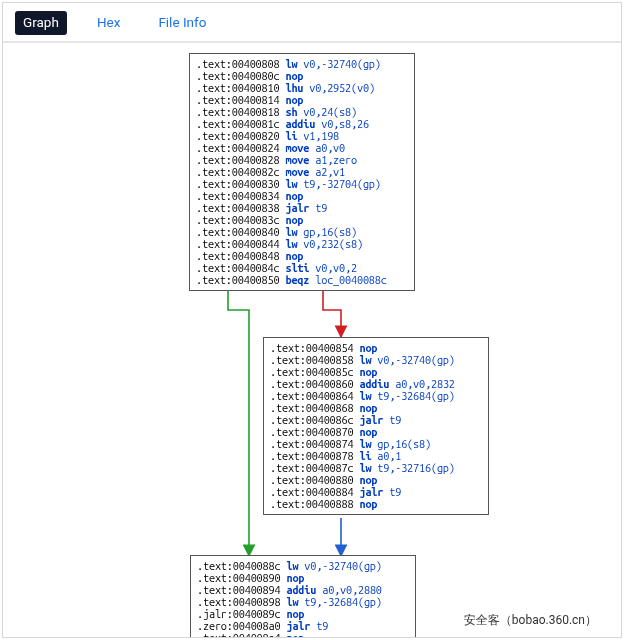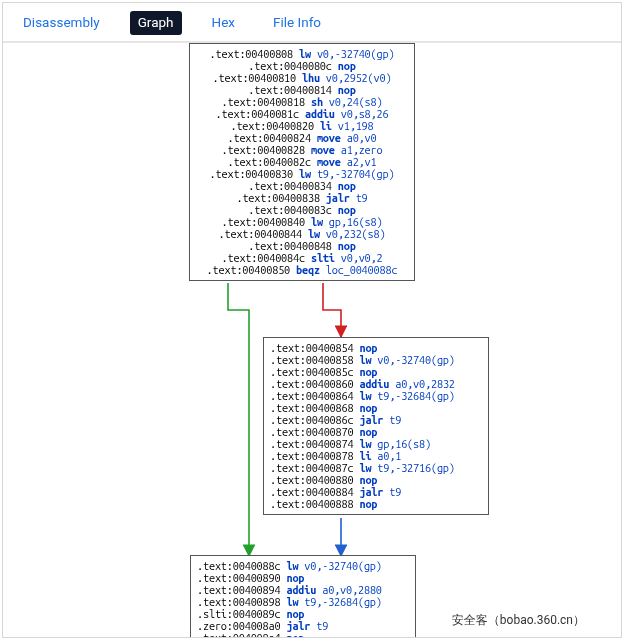--- a/index.html
+++ b/index.html
@@ -62,32 +62,31 @@
     line-height: 12px;
     padding: 4px 6px;
     white-space: pre;
     color: #000;
   }
   .node .addr { color: #000; font-weight: normal; }
   .node .mnem { color: #003dbf; font-weight: bold; }
   .node .op   { color: #003dbf; font-weight: normal; }
   .watermark {
     position: absolute;
-    right: 36px;
+    right: 24px;
     bottom: 8px;
     font-size: 12px;
     color: #333;
   }
 </style>
 </head>
 <body>
 
 <div class="frame">
   <div class="tabs">
-      <div class="tab">Disassembly</div>
       <div class="tab active">Graph</div>
       <div class="tab">Hex</div>
       <div class="tab">File Info</div>
     </div>
   <div class="canvas">
     <svg class="edges">
         <defs>
           <marker id="arr-false" viewBox="0 0 10 10" refX="9" refY="5" markerWidth="8" markerHeight="8" orient="auto-start-reverse">
             <path d="M 0 0 L 10 5 L 0 10 z" fill="#22a02a"></path>
           </marker>
@@ -95,21 +94,21 @@
             <path d="M 0 0 L 10 5 L 0 10 z" fill="#d02020"></path>
           </marker>
           <marker id="arr-uncond" viewBox="0 0 10 10" refX="9" refY="5" markerWidth="8" markerHeight="8" orient="auto-start-reverse">
             <path d="M 0 0 L 10 5 L 0 10 z" fill="#2060d0"></path>
           </marker>
         </defs>
         <path d="M 225 240 L 225 267 L 246 267 L 246 513" stroke="#22a02a" stroke-width="1.6" fill="none" marker-end="url(#arr-false)"></path>
         <path d="M 320 240 L 320 267 L 338 267 L 338 294" stroke="#d02020" stroke-width="1.6" fill="none" marker-end="url(#arr-true)"></path>
         <path d="M 338 475 L 338 513" stroke="#2060d0" stroke-width="1.6" fill="none" marker-end="url(#arr-uncond)"></path>
       </svg>
-  <div class="node" style="left: 186px; top: 0; width: 212px; text-align: center;"><span class="addr">.text:00400808</span> <span class="mnem">lw</span> <span class="op">v0,-32740(gp)</span>
+  <div class="node" style="left: 186px; top: 10px; width: 212px;"><span class="addr">.text:00400808</span> <span class="mnem">lw</span> <span class="op">v0,-32740(gp)</span>
 <span class="addr">.text:0040080c</span> <span class="mnem">nop</span>
 <span class="addr">.text:00400810</span> <span class="mnem">lhu</span> <span class="op">v0,2952(v0)</span>
 <span class="addr">.text:00400814</span> <span class="mnem">nop</span>
 <span class="addr">.text:00400818</span> <span class="mnem">sh</span> <span class="op">v0,24(s8)</span>
 <span class="addr">.text:0040081c</span> <span class="mnem">addiu</span> <span class="op">v0,s8,26</span>
 <span class="addr">.text:00400820</span> <span class="mnem">li</span> <span class="op">v1,198</span>
 <span class="addr">.text:00400824</span> <span class="mnem">move</span> <span class="op">a0,v0</span>
 <span class="addr">.text:00400828</span> <span class="mnem">move</span> <span class="op">a1,zero</span>
 <span class="addr">.text:0040082c</span> <span class="mnem">move</span> <span class="op">a2,v1</span>
 <span class="addr">.text:00400830</span> <span class="mnem">lw</span> <span class="op">t9,-32704(gp)</span>
@@ -134,21 +133,21 @@
 <span class="addr">.text:00400878</span> <span class="mnem">li</span> <span class="op">a0,1</span>
 <span class="addr">.text:0040087c</span> <span class="mnem">lw</span> <span class="op">t9,-32716(gp)</span>
 <span class="addr">.text:00400880</span> <span class="mnem">nop</span>
 <span class="addr">.text:00400884</span> <span class="mnem">jalr</span> <span class="op">t9</span>
 <span class="addr">.text:00400888</span> <span class="mnem">nop</span>
 </div>
       <div class="node" style="left: 187px; top: 512px; width: 212px;"><span class="addr">.text:0040088c</span> <span class="mnem">lw</span> <span class="op">v0,-32740(gp)</span>
 <span class="addr">.text:00400890</span> <span class="mnem">nop</span>
 <span class="addr">.text:00400894</span> <span class="mnem">addiu</span> <span class="op">a0,v0,2880</span>
 <span class="addr">.text:00400898</span> <span class="mnem">lw</span> <span class="op">t9,-32684(gp)</span>
-<span class="addr">.slti:0040089c</span> <span class="mnem">nop</span>
+<span class="addr">.jalr:0040089c</span> <span class="mnem">nop</span>
 <span class="addr">.zero:004008a0</span> <span class="mnem">jalr</span> <span class="op">t9</span>
 <span class="addr">.text:004008a4</span> <span class="mnem">nop</span>
   
   
  
   
   
  
   
   

